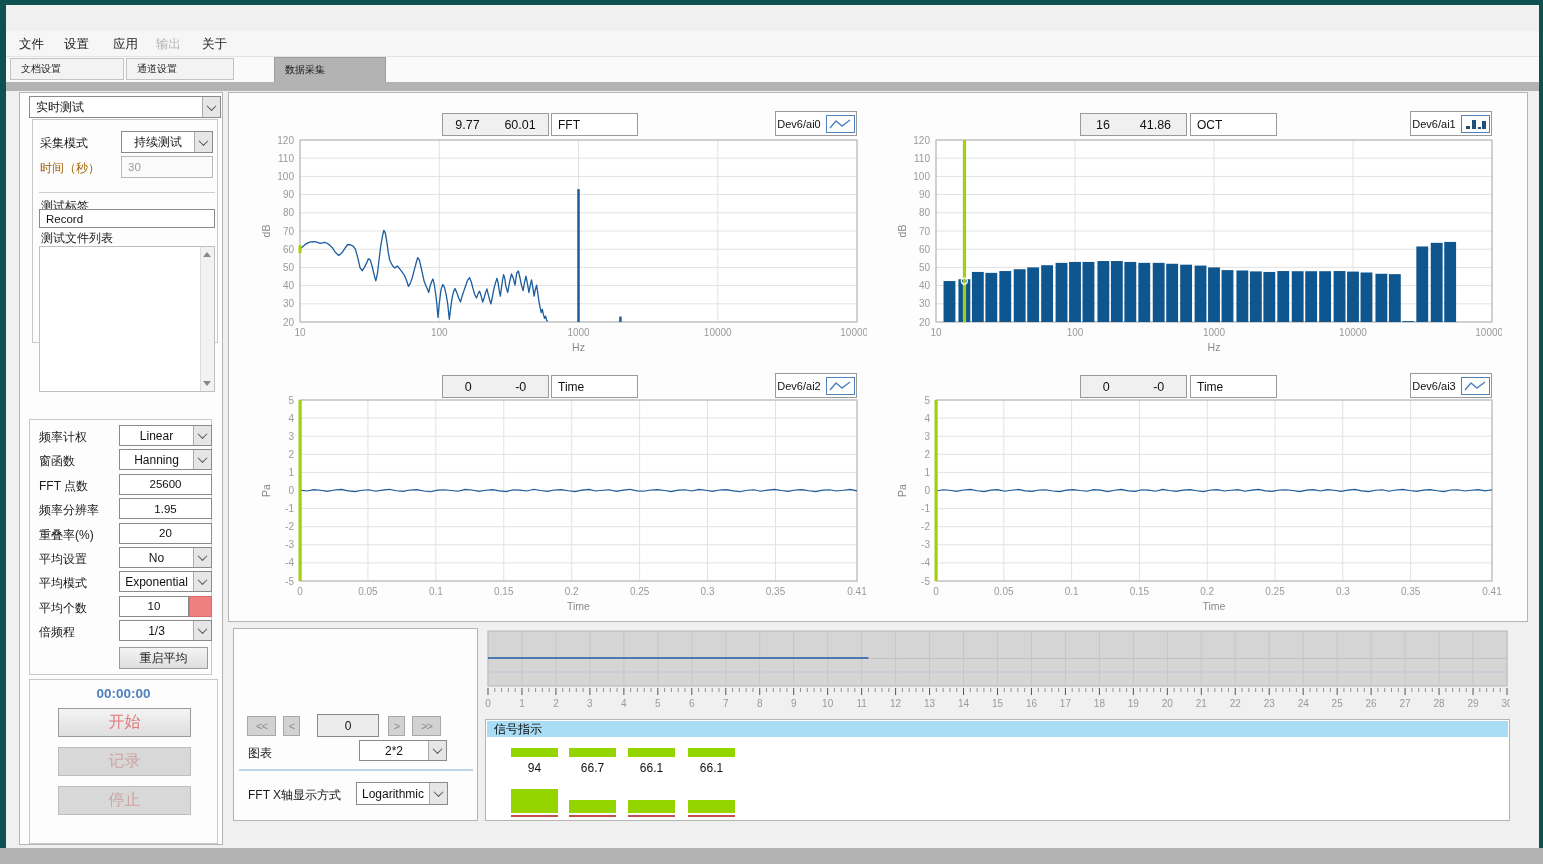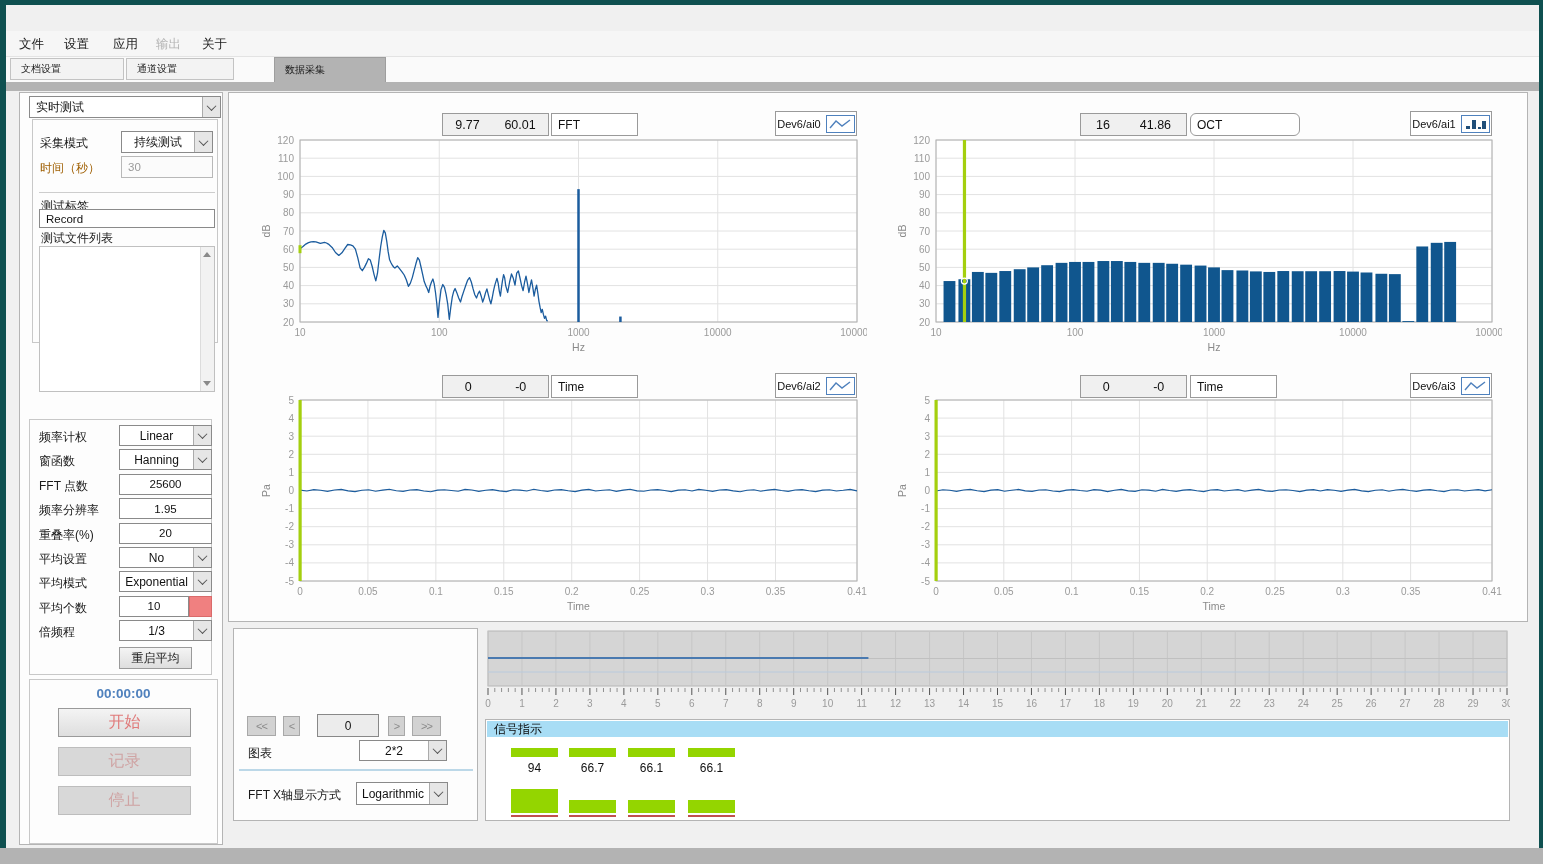--- a/index.html
+++ b/index.html
@@ -179,21 +179,21 @@
         <div style="position: absolute; left: 0px; top: 527.2px; width: 204px; height: 22px;">
           <span class="slabel" style="left: 19px; top: 4px;">倍频程</span>
           <div class="combo" style="left: 99px; top: 0px; width: 93px; height: 21px;">
             <span class="cval">1/3</span>
             <span class="arrbox">
               <i class="chev"></i>
             </span>
           </div>
         </div>
       </div>
-    <div class="btn" style="left:99px;top:554px;width:73px;height:22px;">
+    <div class="btn" style="left:99px;top:554px;width:89px;height:22px;">
         <span>重启平均</span>
       </div>
 
     <div class="grpbox" style="left:9px;top:586px;width:189px;height:165px;">
       <div id="timer" style="left:0;top:6px;width:100%;color:#4f81bd;">00:00:00</div>
       <div class="btn big" style="left:28px;top:28px;width:133px;height:29px;color:#e07b7b;">
           <span>开始</span>
         </div>
       <div class="btn big disabled" style="left:28px;top:67px;width:133px;height:29px;color:#cfa3a3;">
           <span>记录</span>
@@ -219,21 +219,21 @@
         <svg width="23" height="12">
           <polyline points="1,10 7,3 13,8 21,2" fill="none" stroke="#4f81bd" stroke-width="1.4"></polyline>
         </svg>
       </span>
   </div>
 
   <div class="vbox" style="left:1080px;top:113px;width:107px;">
     <span>16</span>
       <span>41.86</span>
   </div>
-  <div class="tbox" style="left:1190px;top:113px;width:110px;border-radius:6px;">
+  <div class="tbox" style="left:1190px;top:113px;width:87px;">
       <span>OCT</span>
     </div>
   <div class="dbox" style="left:1410px;top:111px;width:82px;">
     <span>Dev6/ai1</span>
     <span class="icon-frame">
         <svg width="23" height="12">
           <rect x="2" y="8" width="4" height="3" fill="#1f4e79"></rect>
           <rect x="8" y="2" width="4" height="9" fill="#1f4e79"></rect>
           <rect x="14" y="9" width="3" height="2" fill="#1f4e79"></rect>
           <rect x="18" y="3" width="4" height="8" fill="#1f4e79"></rect>

